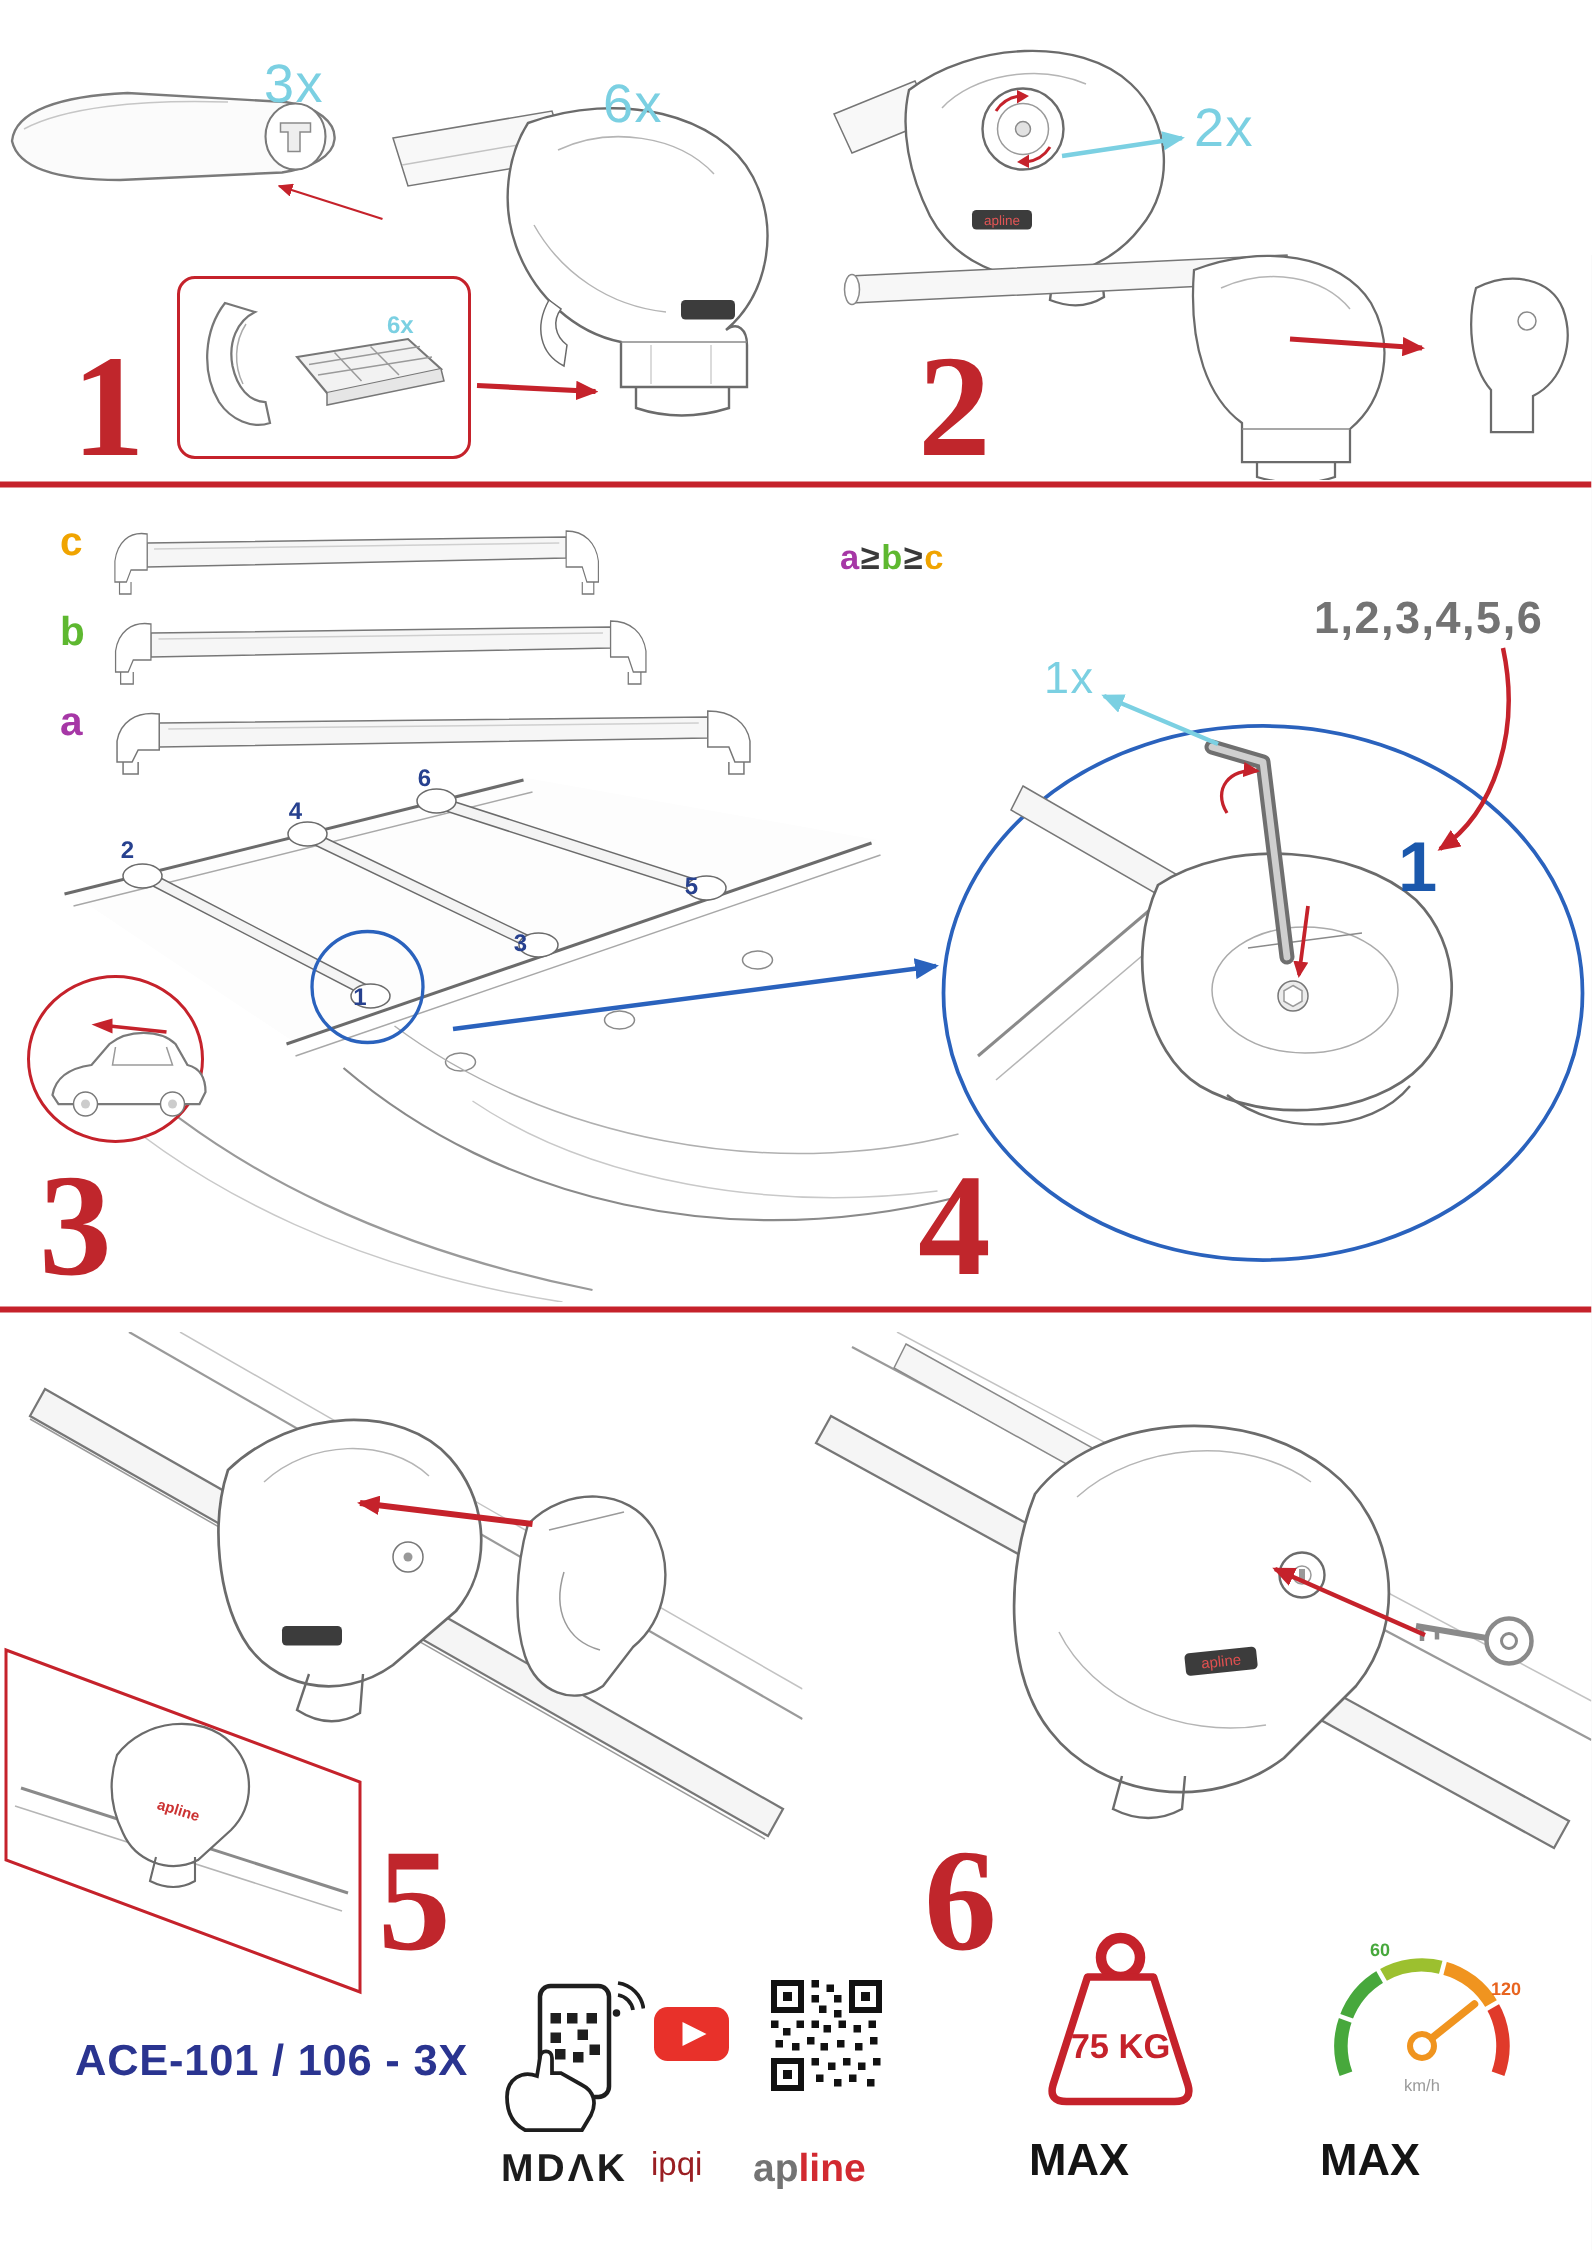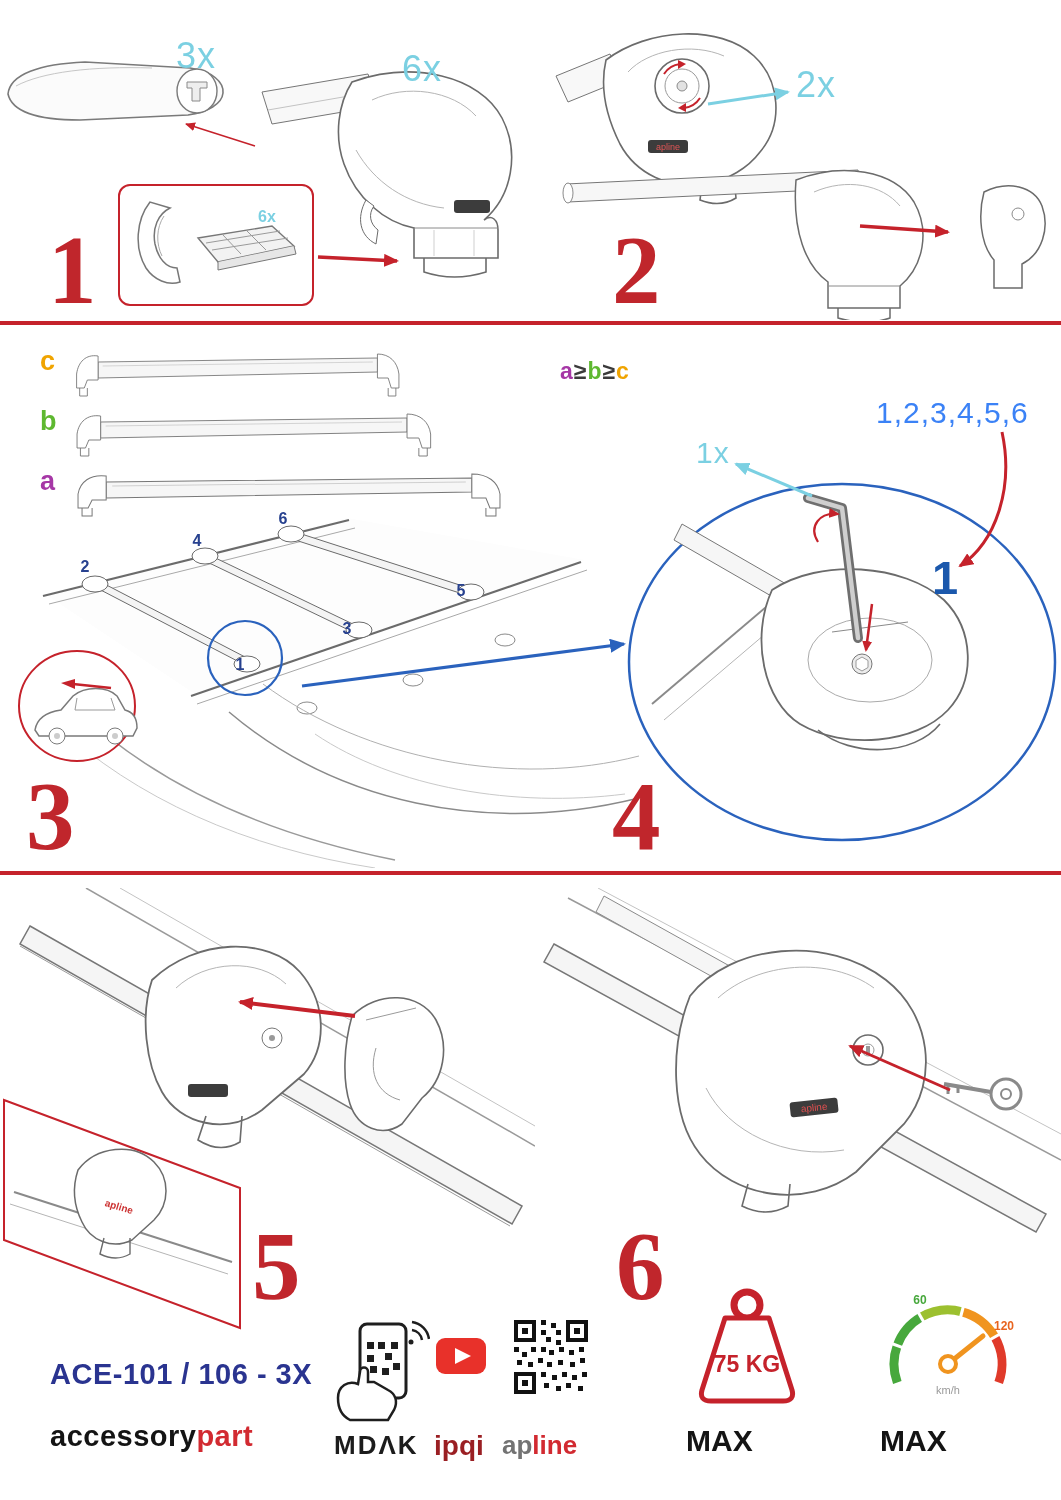--- a/index.html
+++ b/index.html
@@ -6,30 +6,30 @@
   body{background:#e9e9e9;font-family:"Liberation Sans",sans-serif}
   .page{position:relative;width:1061px;height:1500px;background:#ffffff;margin:0 auto;overflow:hidden}
   .abs{position:absolute}
   .divider{position:absolute;left:0;width:1061px;height:4px;background:#c5222b}
   .stepnum{position:absolute;font-family:"Liberation Serif",serif;font-weight:bold;font-size:97px;line-height:1;color:#c0262c}
   .qty{position:absolute;color:#7bd0e2;font-size:36px;font-weight:500;letter-spacing:1px}
   .qty.sm{font-size:30px}
   .barletter{position:absolute;font-size:27px;font-weight:bold}
   .c-orange{color:#f0a400}.c-green{color:#5eb830}.c-purple{color:#a637a6}.c-dark{color:#3a3a3a}
   .rule{position:absolute;font-size:23px;font-weight:bold;letter-spacing:1px}
-  .seq{position:absolute;font-size:30px;font-weight:normal;color:#3b82f6;letter-spacing:1px}
+  .seq{position:absolute;font-size:30px;font-weight:bold;color:#737373;letter-spacing:1px}
   .bignum-blue{position:absolute;font-size:47px;font-weight:bold;color:#1b58ac}
   .inset-box{position:absolute;border:2px solid #c5222b;border-radius:12px;background:#fff}
   svg{display:block}
   svg text{font-family:"Liberation Sans",sans-serif}
   .model{position:absolute;font-size:29px;font-weight:bold;color:#2a3490;letter-spacing:.5px}
   .brandline{position:absolute;font-size:29px;font-weight:bold;letter-spacing:.5px}
   .brandline .b1{color:#141414}.brandline .b2{color:#d22a31}
   .mdak{position:absolute;font-size:26px;font-weight:bold;color:#1c1c1c;letter-spacing:2px}
-  .ipqi{position:absolute;font-size:28px;font-weight:bold;color:#9a1f23}
+  .ipqi{position:absolute;font-size:22px;font-weight:normal;color:#9a1f23}
   .apline{position:absolute;font-size:26px;font-weight:bold}
   .apline .a1{color:#737373}.apline .a2{color:#d22a31}
   .maxlabel{position:absolute;font-size:30px;font-weight:bold;color:#141414;text-align:left}
 </style>
 </head>
 <body>
 
 <div class="page">
 
   <svg class="abs" style="left:0px;top:40px" width="235" height="100" viewBox="0 0 235 100">
@@ -362,20 +362,19 @@
 
   <div class="qty sm" style="left:696px;top:436px">1x</div>
   <div class="seq" style="left:876px;top:396px">1,2,3,4,5,6</div>
   <div class="bignum-blue" style="left:932px;top:550px">1</div>
   <div class="stepnum" style="left:612px;top:768px">4</div>
 
   <div class="stepnum" style="left:252px;top:1218px">5</div>
   <div class="stepnum" style="left:616px;top:1218px">6</div>
 
   <div class="model" style="left:50px;top:1358px">ACE-101 / 106 - 3X</div>
-  <div class="brandline" style="left:50px;top:1420px"><span class="b1">accessory</span><span class="b2">part</span></div>
   <div class="mdak" style="left:334px;top:1430px">MDΛK</div>
   <div class="ipqi" style="left:434px;top:1430px">ipqi</div>
   <div class="apline" style="left:502px;top:1430px"><span class="a1">ap</span><span class="a2">line</span></div>
   <div class="maxlabel" style="left:686px;top:1424px;width:122px">MAX</div>
   <div class="maxlabel" style="left:880px;top:1424px;width:136px">MAX</div>
 
 </div>
 
 </body></html>

